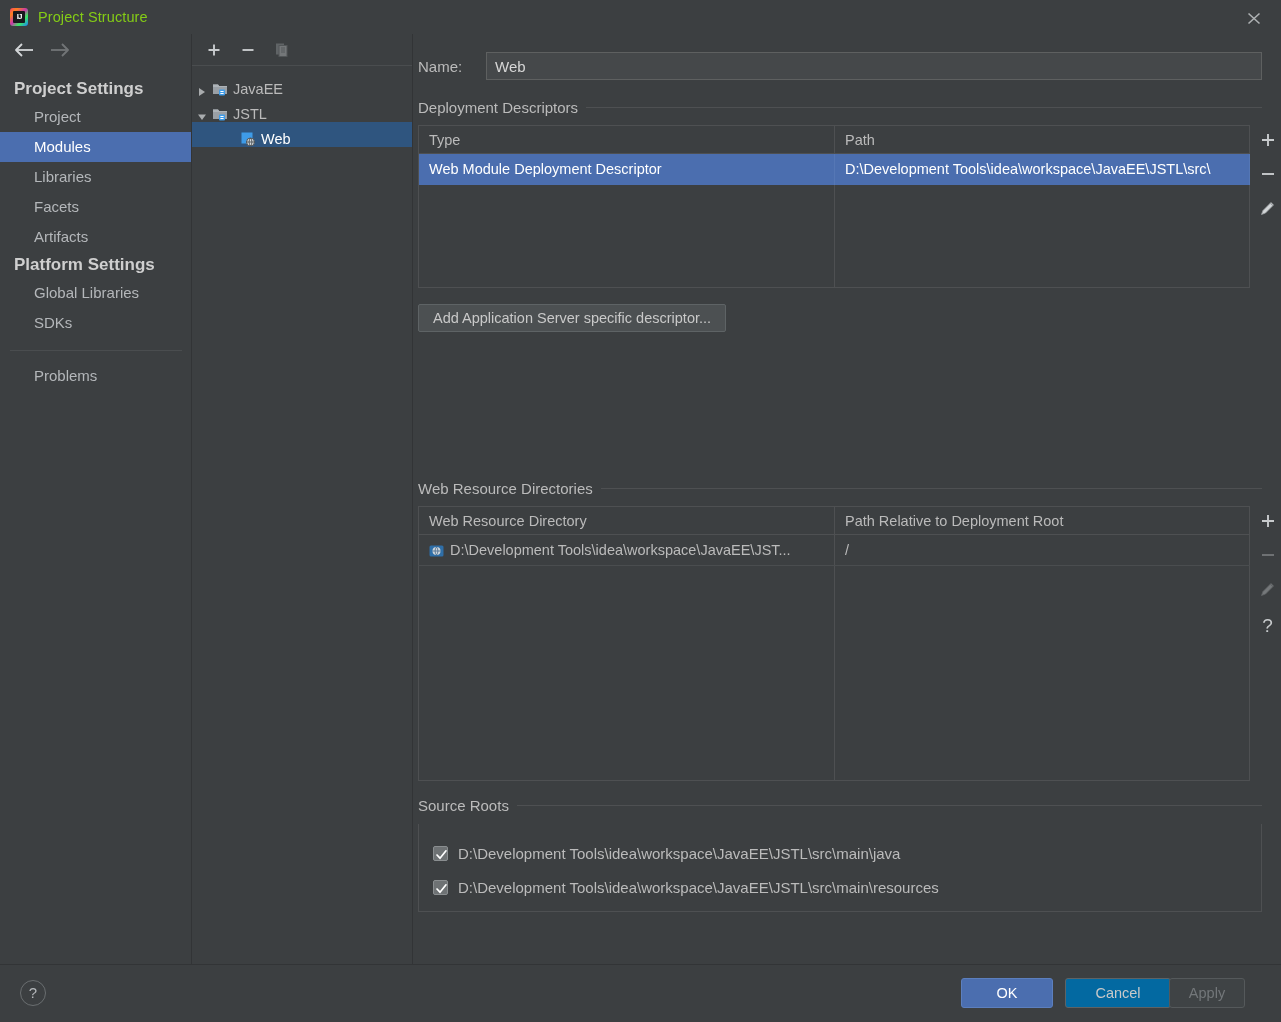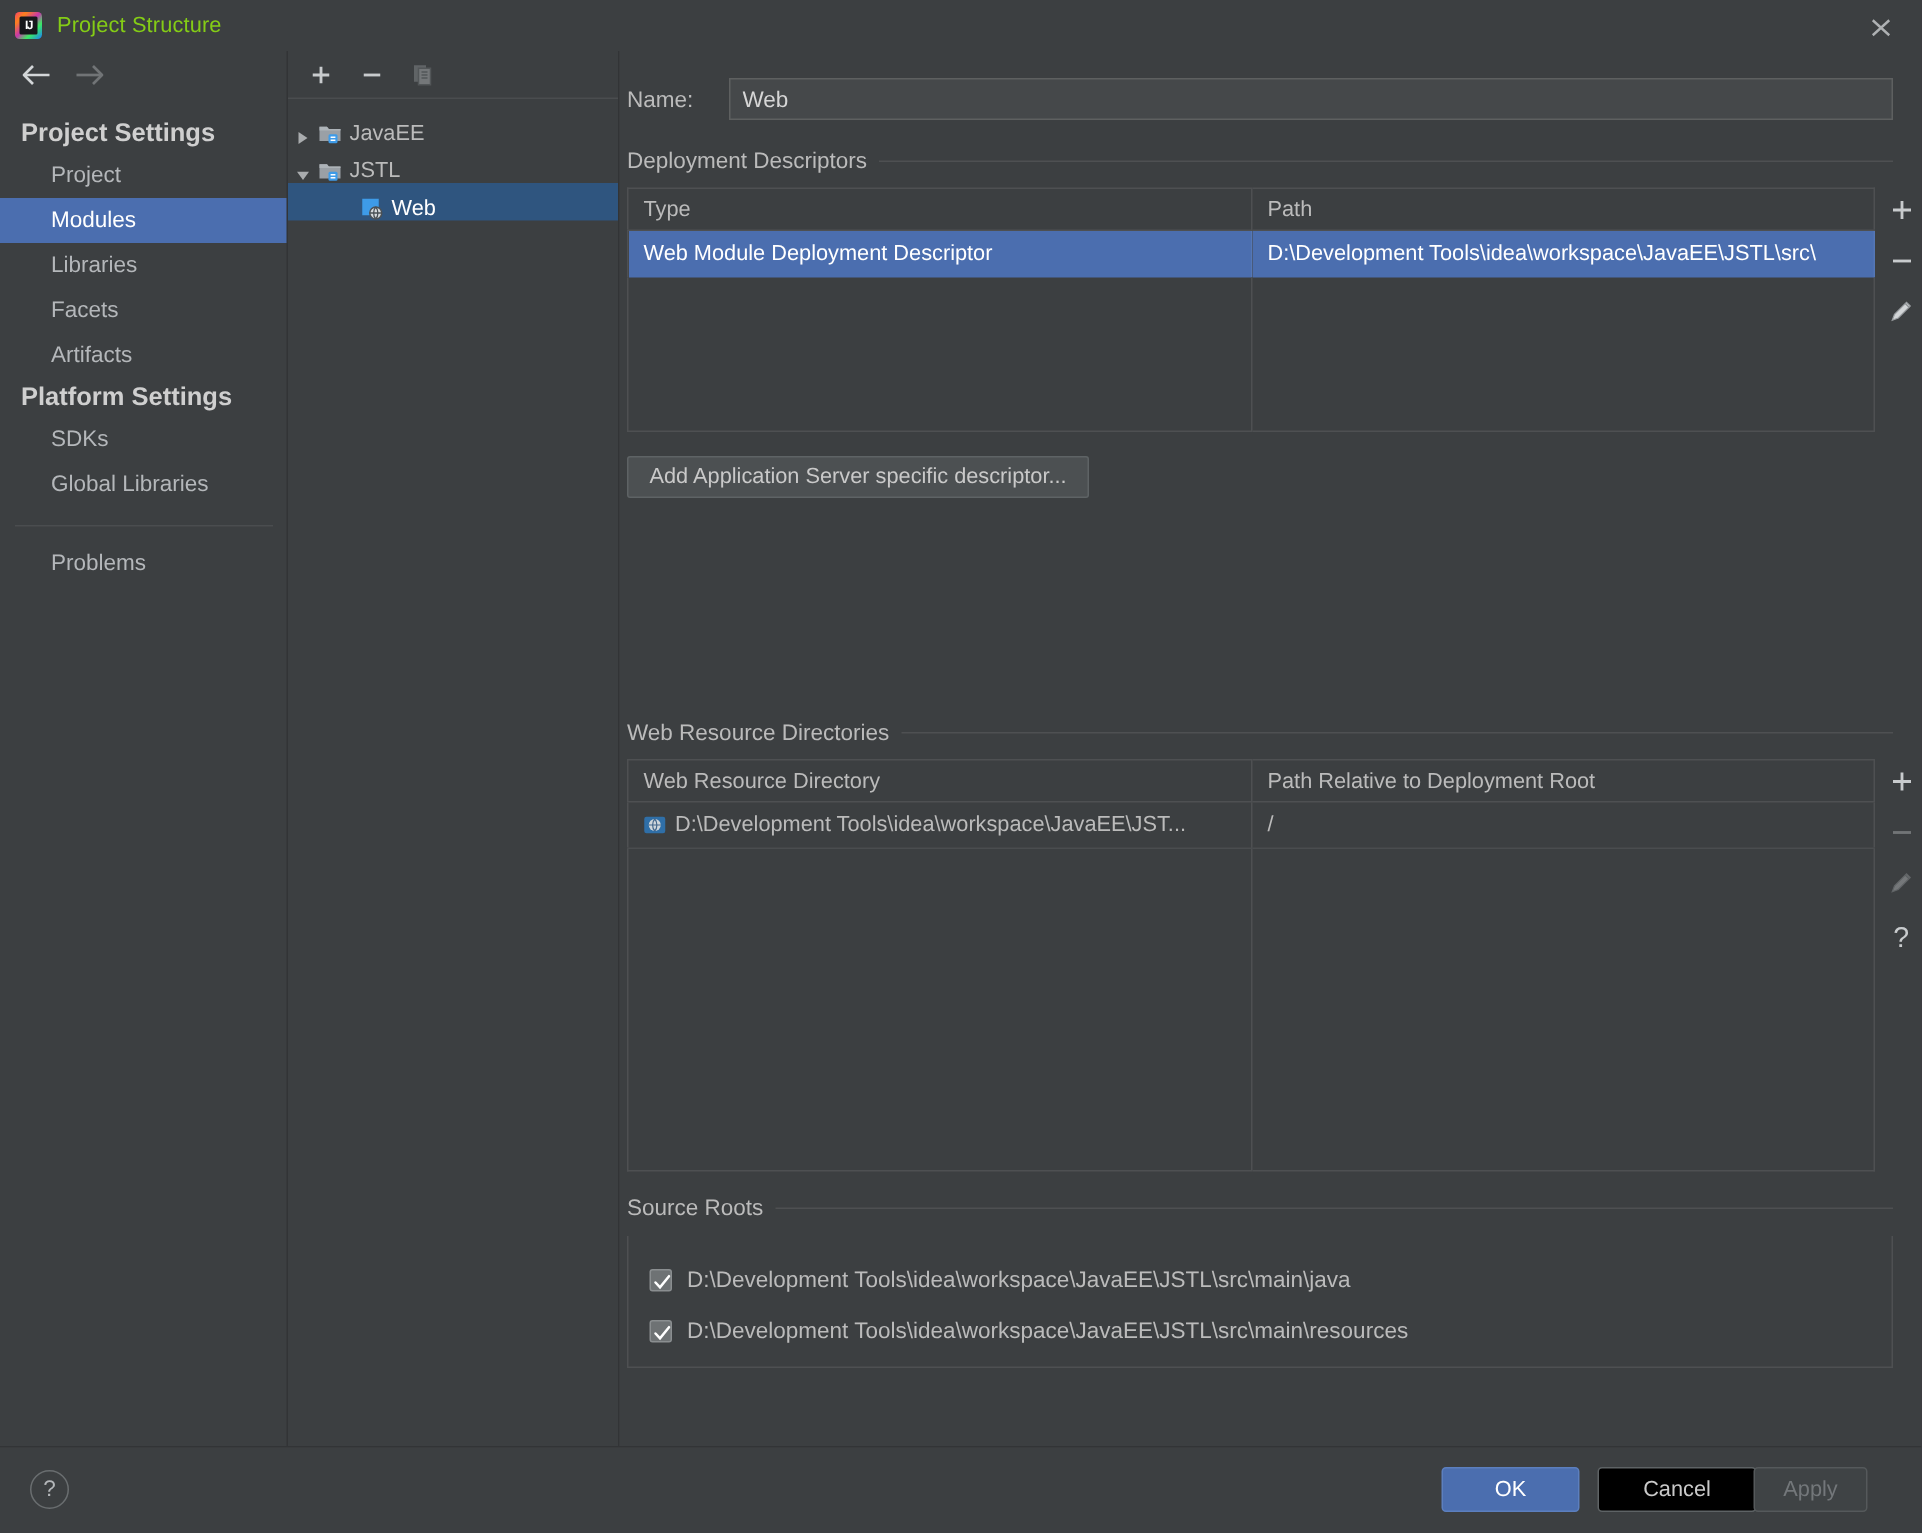--- a/index.html
+++ b/index.html
@@ -166,21 +166,21 @@
     position: absolute; left: 20px; top: 980px; width: 26px; height: 26px;
     border: 1px solid #6A6E70; border-radius: 50%;
     color: #B4B7BA; font-size: 15px; text-align: center; line-height: 24px;
   }
   .dlg-btn {
     position: absolute; top: 978px; height: 30px; border-radius: 3px;
     font-size: 14.5px; font-family: "Liberation Sans", sans-serif;
     display: flex; align-items: center; justify-content: center;
   }
   .btn-ok { left: 961px; width: 92px; background: #4B6EAF; border: 1px solid #5C7FBE; color: #FFFFFF; }
-  .btn-cancel { left: 1065px; width: 106px; background: #000000; border: 1px solid #5E6365; color: #C9C9C9; }
+  .btn-cancel { left: 1065px; width: 106px; background: #0369a1; border: 1px solid #5E6365; color: #C9C9C9; }
   .btn-apply { left: 1169px; width: 76px; background: #3F4345; border: 1px solid #55595B; color: #73777A; }
 
   
   .bleed { position: absolute; left: 0; width: 3px; background: #43474A; opacity: 0.55; }
 </style>
 </head>
 <body>
 
 <div id="root">
 
@@ -220,22 +220,22 @@
     <div class="nav-list">
 
       <div class="side-group">Project Settings</div>
       <div class="side-item">Project</div>
       <div class="side-item selected">Modules</div>
       <div class="side-item">Libraries</div>
       <div class="side-item">Facets</div>
       <div class="side-item">Artifacts</div>
 
       <div class="side-group">Platform Settings</div>
+      <div class="side-item">Global Libraries</div>
       <div class="side-item">SDKs</div>
-      <div class="side-item">Global Libraries</div>
 
       <div class="side-sep"></div>
       <div class="side-item">Problems</div>
     </div>
   </div>
 
   <div class="vdiv-1"></div>
 
   <div class="treepanel">
     <div class="tree-toolbar">

